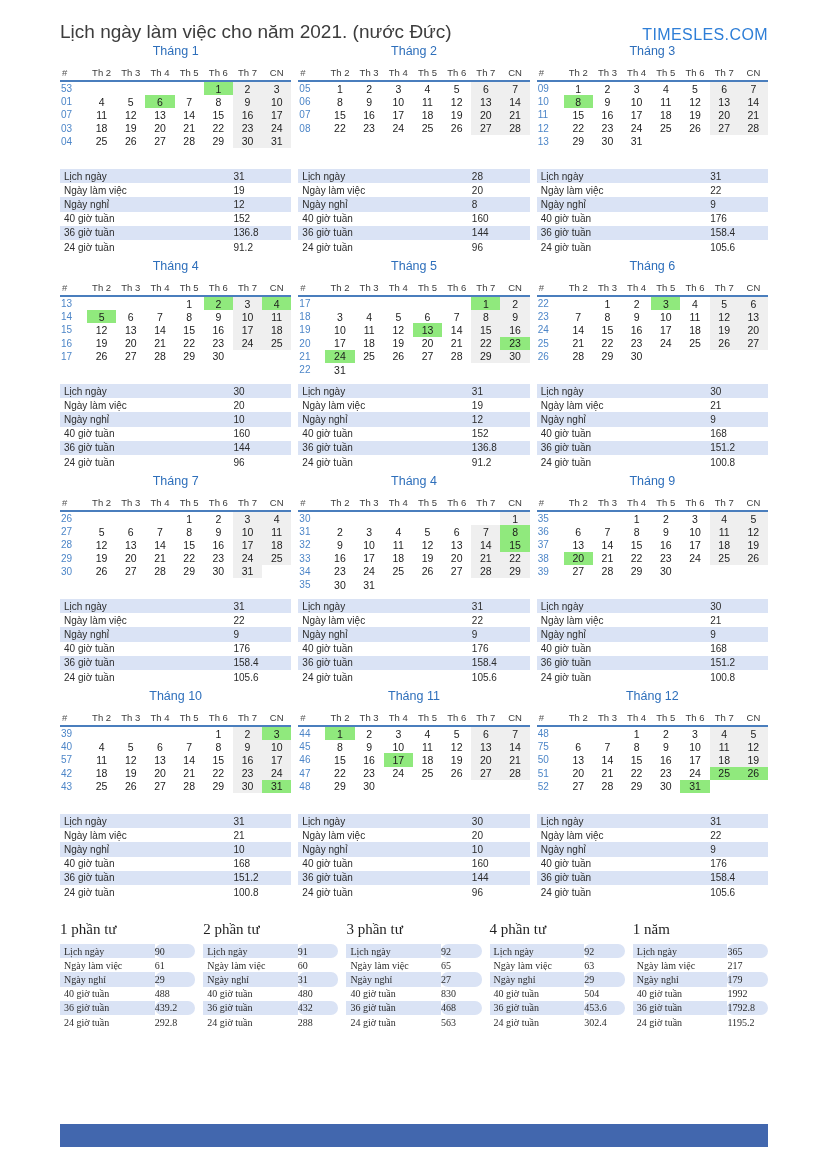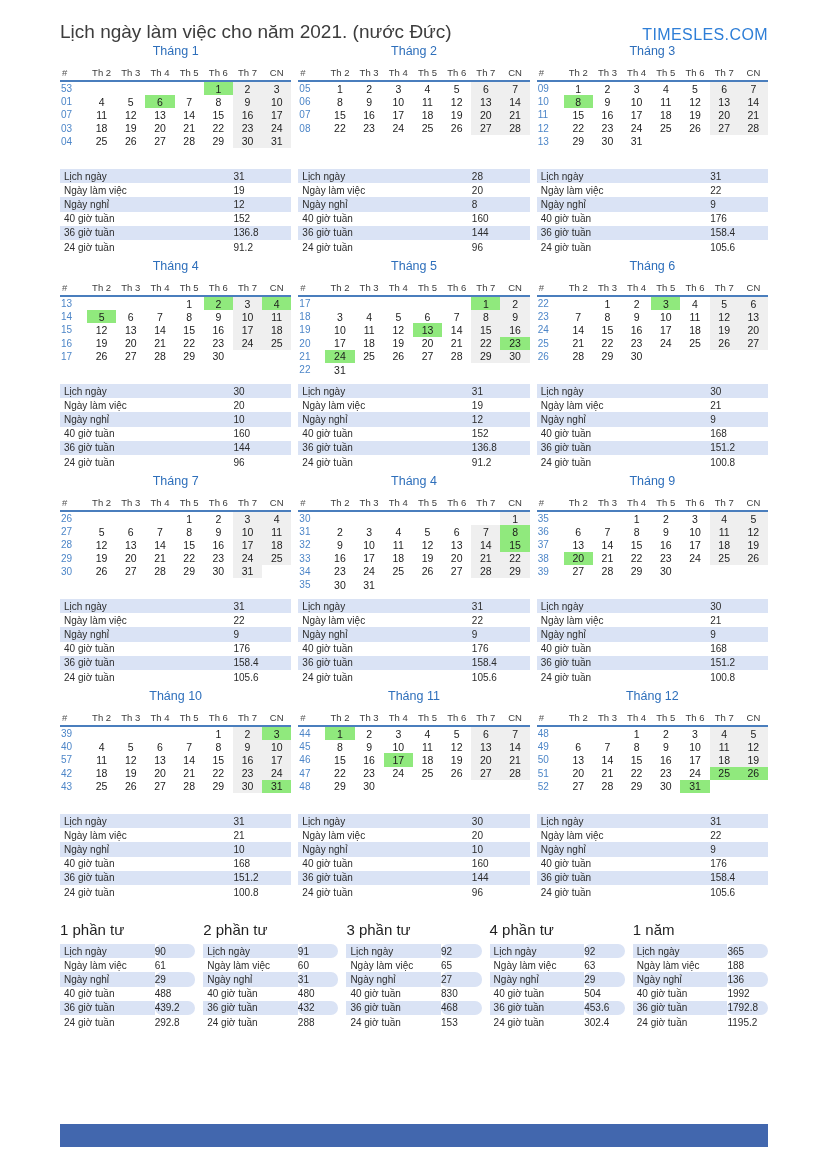--- a/index.html
+++ b/index.html
@@ -27,21 +27,21 @@
   table.cal td.wk{color:#4d86c8;font-size:10px;text-align:left;padding-left:1px;cursor:pointer;}
   table.cal td.we{background:var(--gray);}
   table.cal td.hol{background:var(--green);}
 
   table.stats{width:100%;border-collapse:collapse;}
   table.stats td{font-size:10px;height:14.2px;color:#2c2c2c;padding:0 0 0 4px;vertical-align:middle;}
   table.stats td.val{width:25%;padding:0;text-align:left;}
   table.stats tr:nth-child(odd){background:var(--stripe);}
   table.stats tr:nth-child(even){background:#ffffff;}
 
-  .summary-grid{display:grid;grid-template-columns:repeat(5,1fr);column-gap:8px;margin-top:22px;}
+  .summary-grid{display:grid;grid-template-columns:repeat(5,1fr);column-gap:8px;margin-top:22px;font-family:Liberation Serif, serif;}
   .summary-title{font-size:15px;color:#1f1f1f;margin-bottom:6px;line-height:17px;}
   .summary-cell table.stats td.val{width:30%;border-radius:7px;}
 
   .footer-bar{position:absolute;left:60px;top:1124px;width:708px;height:23px;background:var(--footer);}
 </style>
 </head>
 <body>
 
 <div class="page">
   <div class="header">
@@ -1170,21 +1170,21 @@
                 <td class="wk">48</td>
                 <td></td>
                 <td></td>
                 <td>1</td>
                 <td>2</td>
                 <td>3</td>
                 <td class="we">4</td>
                 <td class="we">5</td>
               </tr>
               <tr>
-                <td class="wk">49</td>
+                <td class="wk">75</td>
                 <td>6</td>
                 <td>7</td>
                 <td>8</td>
                 <td>9</td>
                 <td>10</td>
                 <td class="we">11</td>
                 <td class="we">12</td>
               </tr>
               <tr>
                 <td class="wk">50</td>
@@ -1332,21 +1332,21 @@
             <tr>
               <td class="lbl">40 giờ tuần</td>
               <td class="val">830</td>
             </tr>
             <tr>
               <td class="lbl">36 giờ tuần</td>
               <td class="val">468</td>
             </tr>
             <tr>
               <td class="lbl">24 giờ tuần</td>
-              <td class="val">153</td>
+              <td class="val">563</td>
             </tr>
           </tbody>
         </table>
       </div>
       <div class="summary-cell">
         <div class="summary-title">4 phần tư</div>
         <table class="stats">
           <tbody>
             <tr>
               <td class="lbl">Lịch ngày</td>
@@ -1378,25 +1378,25 @@
       <div class="summary-cell">
         <div class="summary-title">1 năm</div>
         <table class="stats">
           <tbody>
             <tr>
               <td class="lbl">Lịch ngày</td>
               <td class="val">365</td>
             </tr>
             <tr>
               <td class="lbl">Ngày làm việc</td>
-              <td class="val">188</td>
-            </tr>
-            <tr>
-              <td class="lbl">Ngày nghỉ</td>
-              <td class="val">136</td>
+              <td class="val">217</td>
+            </tr>
+            <tr>
+              <td class="lbl">Ngày nghỉ</td>
+              <td class="val">179</td>
             </tr>
             <tr>
               <td class="lbl">40 giờ tuần</td>
               <td class="val">1992</td>
             </tr>
             <tr>
               <td class="lbl">36 giờ tuần</td>
               <td class="val">1792.8</td>
             </tr>
             <tr>

